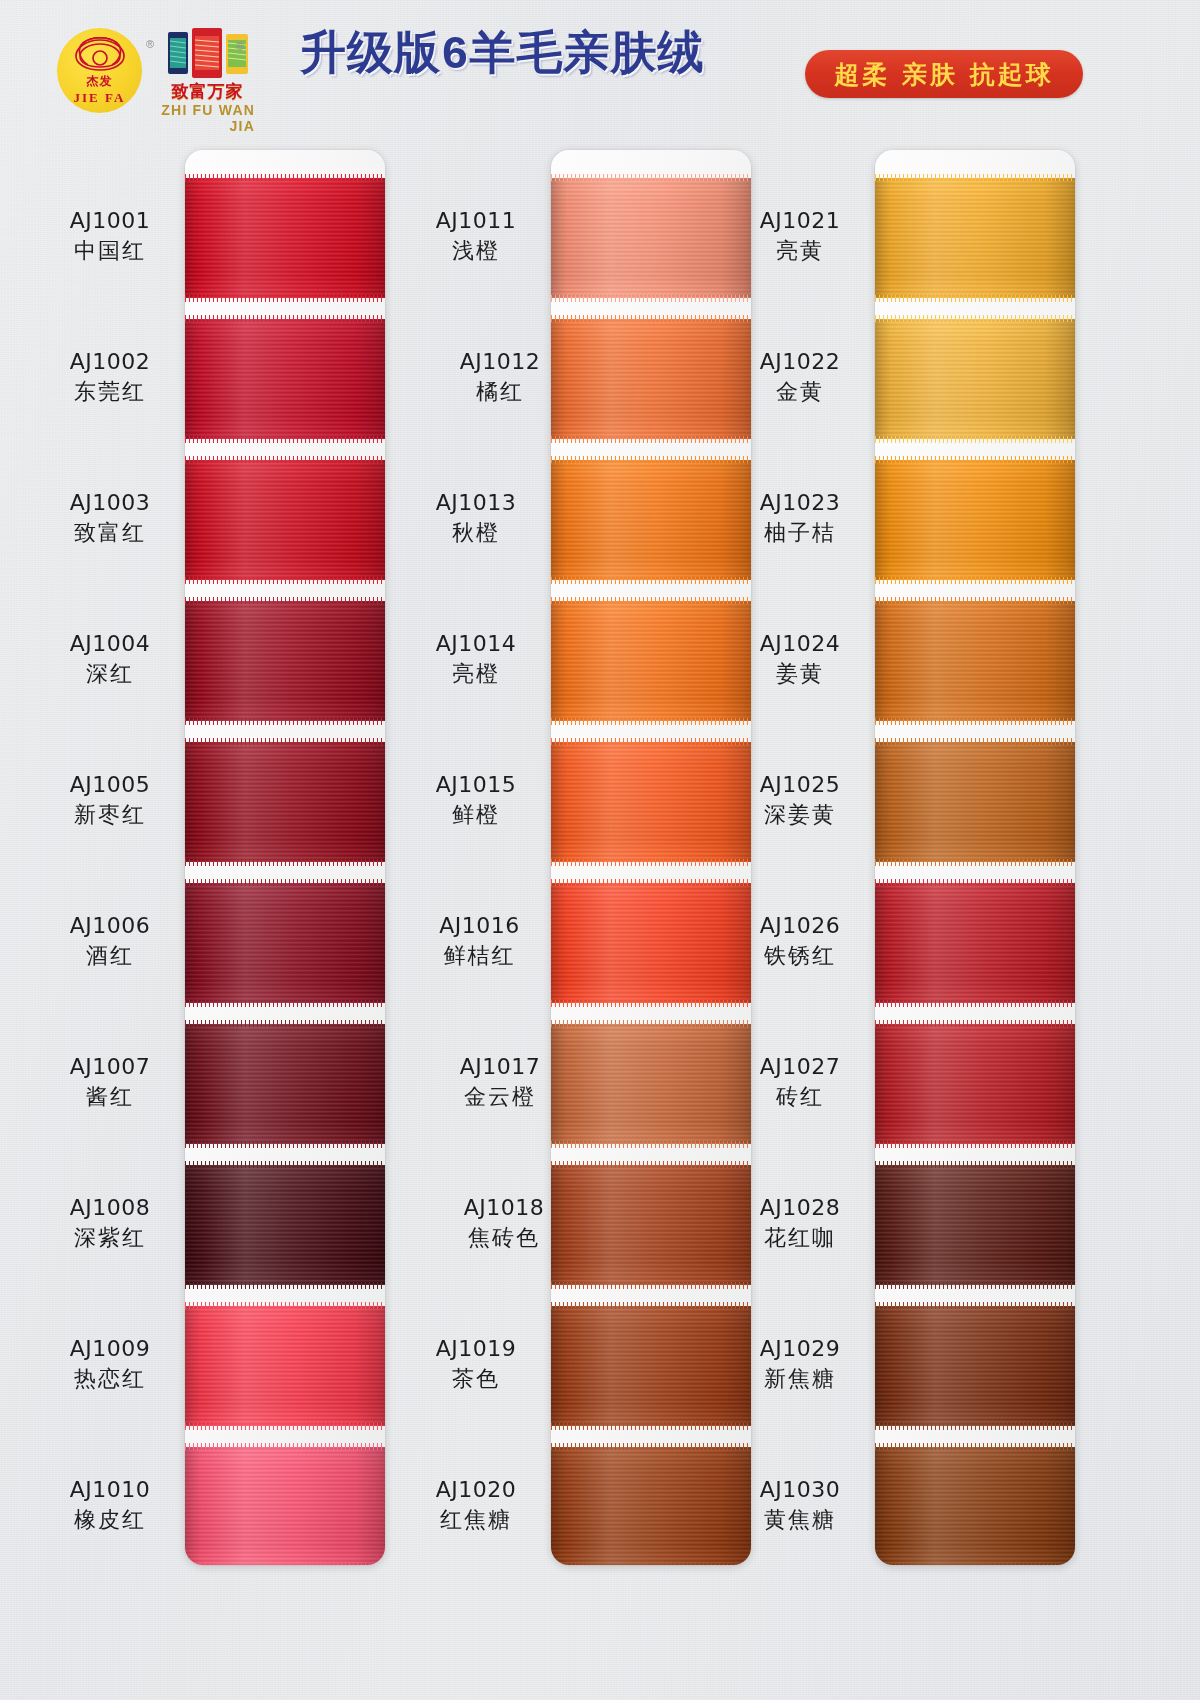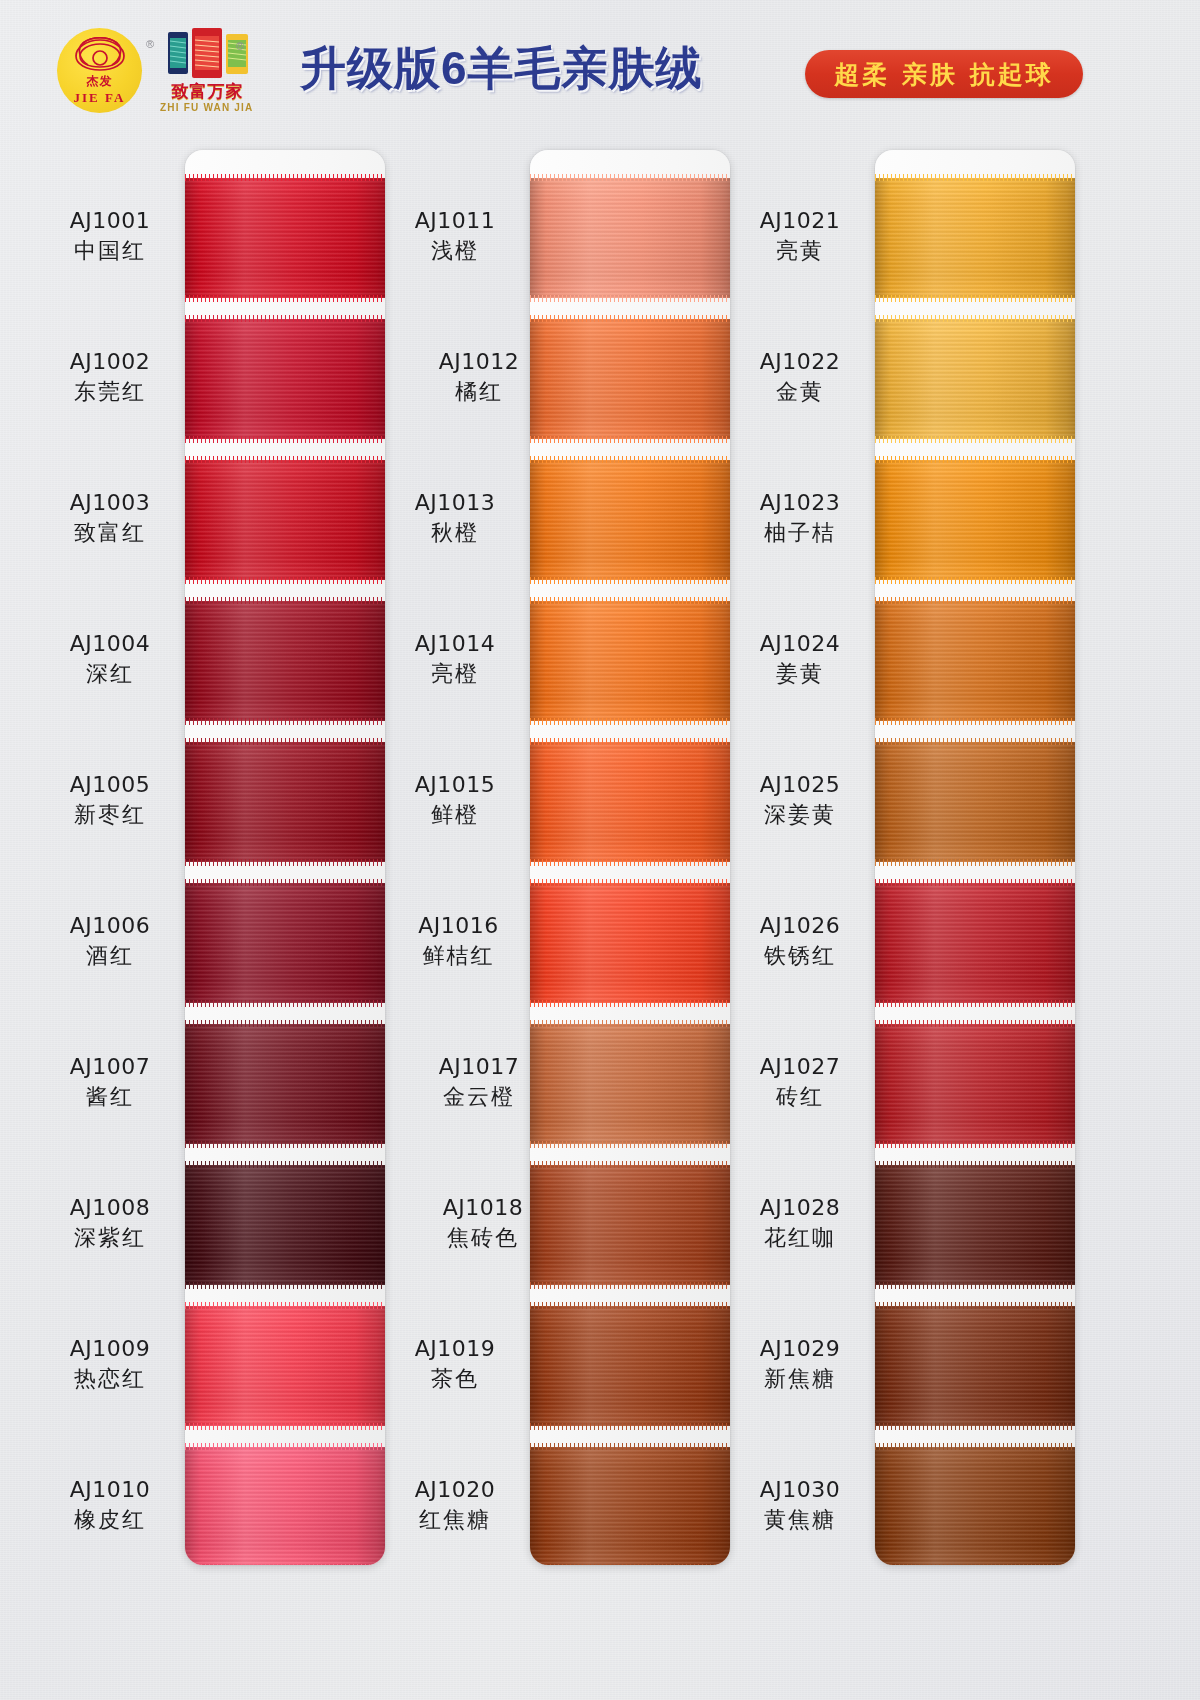--- a/index.html
+++ b/index.html
@@ -48,47 +48,47 @@
 
   .logo-zfwj{ position:absolute; left:160px; top:28px; width:95px; height:92px; }
   .spools{ position:absolute; left:4px; top:0; width:88px; height:50px; }
   .zf-cn{
     position:absolute; left:0; right:0; top:52px; text-align:center;
     color:#c8102e; font-size:17px; font-weight:700; letter-spacing:1px;
     font-family:"DejaVu Sans",sans-serif;
     text-shadow:0 1px 0 #e0b33a;
   }
   .zf-en{
-    position:absolute; left:0; right:0; top:74px; text-align:left;
-    color:#b8912d; font-size:10px; font-weight:700; letter-spacing:1.2px;
+    position:absolute; left:0; right:0; top:74px; text-align:right;
+    color:#b8912d; font-size:14px; font-weight:700; letter-spacing:1.2px;
   }
 
   #title{
-    position:absolute; left:300px; top:40px; width:500px; height:56px;
-    font-family:Liberation Sans, sans-serif;
+    position:absolute; left:300px; top:28px; width:500px; height:56px;
+    font-family:Liberation Mono, monospace;
     font-size:46px; font-weight:700; color:#2c3b8f;
     letter-spacing:1px; line-height:56px; white-space:nowrap;
     text-shadow:1.5px 1.5px 0 rgba(255,255,255,.85), 2.5px 2.5px 2px rgba(90,100,160,.35);
   }
   #badge{
     position:absolute; left:805px; top:50px; width:278px; height:48px;
     background:linear-gradient(180deg,#e2462f 0%, #d5331f 50%, #c92d1b 100%);
     border-radius:24px;
     display:flex; align-items:center; justify-content:center;
     box-shadow:0 1px 3px rgba(0,0,0,.18);
   }
   #badge span{
     color:#ffd94a; font-size:25px; font-weight:700; letter-spacing:3px;
     font-family:"DejaVu Sans",sans-serif; white-space:nowrap;
   }
 
   
   .column{ position:absolute; top:150px; width:345px; height:1415px; }
   .col1{ left:40px; }
-  .col2{ left:385px; }
+  .col2{ left:406px; }
   .col3{ left:730px; }
 
   .strip{
     position:absolute; top:0; width:200px; height:1415px;
     background:linear-gradient(95deg,#fdfdfd 0%,#f7f7f7 45%,#eceded 100%);
     border-radius:18px;
     box-shadow:0 2px 9px rgba(0,0,0,.16), 0 0 0 1px rgba(0,0,0,.03);
     overflow:hidden;
   }
   .col1 .strip{ left:145px; }

